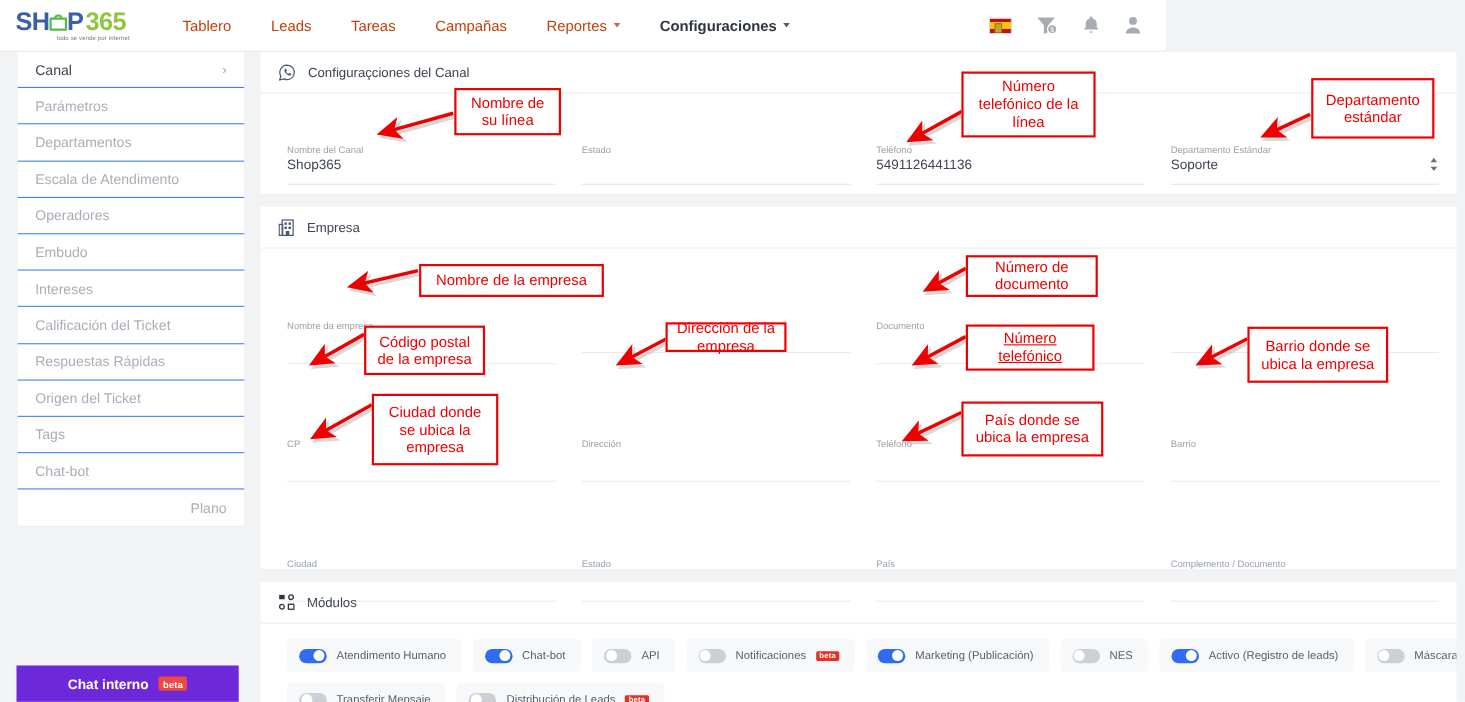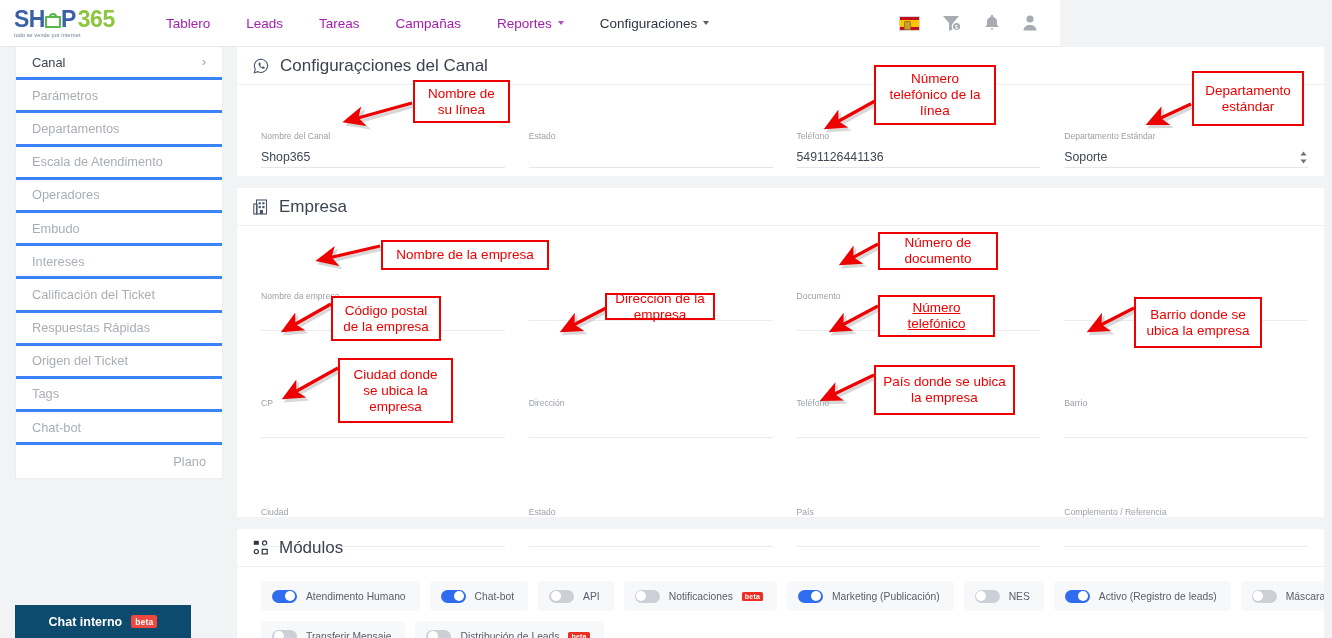--- a/index.html
+++ b/index.html
@@ -12,20 +12,21 @@
   }
 
   
   .navbar {
     position: absolute; top: 0; left: 0;
     width: 1060px; height: 47px;
     background: #ffffff;
     border-bottom: 1px solid #e8e8ea;
     display: flex; align-items: center;
     z-index: 20;
+    text-align: right;
   }
   .logo { margin-left: 14px; width: 104px; position: relative; }
   .logo-row { display: flex; align-items: baseline; line-height: 1; }
   .logo-sh, .logo-p {
     font-size: 23px; font-weight: bold; color: #3a5fa8;
     letter-spacing: -0.5px; font-family: "Liberation Sans", sans-serif;
   }
   .logo-bag {
     width: 16px; height: 15px; position: relative; display: inline-block;
     margin: 0 0px; top: 1px;
@@ -41,24 +42,24 @@
   }
   .logo-365 {
     font-size: 23px; font-weight: bold; color: #8dc63f; margin-left: 2px;
     letter-spacing: -0.5px;
   }
   .logo-tag {
     font-size: 5.5px; color: #6d7b8a; margin-top: 1px; letter-spacing: .1px;
   }
   .nav-links { display: flex; align-items: center; margin-left: 30px; height: 47px; }
   .nav-link {
-    font-size: 13.5px; color: #a21caf; padding: 0 18px; cursor: pointer;
+    font-size: 13.5px; color: #c2410c; padding: 0 18px; cursor: pointer;
     display: flex; align-items: center; height: 47px; white-space: nowrap;
   }
-  .nav-link.active { color: #2f3640; font-weight: 400; }
+  .nav-link.active { color: #2f3640; font-weight: 700; }
   .caret-down {
     display: inline-block; margin-left: 6px;
     border-left: 3.5px solid transparent; border-right: 3.5px solid transparent;
     border-top: 4px solid currentColor; opacity: .8;
   }
   .nav-right {
     margin-left: auto; display: flex; align-items: center;
     gap: 22px; margin-right: 22px;
   }
   .flag-icon {
@@ -75,62 +76,62 @@
   
   .sidebar {
     position: absolute; top: 47px; left: 15px;
     width: 208px; background: #ffffff;
     border: 1px solid #eceef0; border-top: none;
     z-index: 10;
   }
   .side-item {
     height: 33.2px; display: flex; align-items: center;
     padding: 0 16px; font-size: 12.8px; color: #a9aeb6;
-    border-bottom: 3px solid #3b82f6; cursor: pointer;
+    border-bottom: 1px solid #3b82f6; cursor: pointer;
     justify-content: space-between;
   }
   .side-item:last-child { border-bottom: none; justify-content: flex-end; }
   .side-item.active { color: #3c4350; }
   .side-chevron { color: #9aa0a8; font-size: 12px; }
 
   .chat-interno {
     position: absolute; left: 15px; top: 605px;
-    width: 176px; height: 33px; background: #0c4a6e;
+    width: 202px; height: 33px; background: #6d28d9;
     display: flex; align-items: center; justify-content: center;
     color: #fff; font-size: 12.5px; font-weight: bold; cursor: pointer;
     gap: 9px;
   }
   .beta-badge {
     background: #f0483e; color: #fff; font-size: 8.5px;
     padding: 1.5px 4px; border-radius: 2px; font-weight: bold;
     letter-spacing: .2px;
   }
 
   
   .main { position: absolute; top: 47px; left: 237px; width: 1095px; height: 591px; }
   .panel { background: #ffffff; margin-bottom: 12px; }
   .panel-head {
     height: 38px; display: flex; align-items: center;
     padding-left: 16px; gap: 11px;
     border-bottom: 1px solid #edeef0;
   }
-  .panel-title { font-size: 17px; color: #3c4350; }
+  .panel-title { font-size: 12px; color: #3c4350; }
   .panel-ic { color: #4a5670; display: flex; align-items: center; }
 
   .fields { display: flex; padding: 12px 12px 10px 12px; }
   .field { flex: 1; padding: 0 12px; }
   .field-label {
     font-size: 8.6px; color: #9ba1a9; height: 46px;
     display: flex; align-items: flex-end; padding-bottom: 2px;
     white-space: nowrap;
   }
   .field-value {
     font-size: 12.3px; color: #3f4category; color: #3f4654;
     border-bottom: 1px solid #e4e6e9;
-    height: 25px; display: flex; align-items: flex-end;
+    height: 25px; display: flex; align-items: flex-start;
     justify-content: space-between; padding-bottom: 3px;
   }
   .select-arrows {
     color: #6a717b; font-size: 9px; line-height: 8px;
     display: flex; flex-direction: column; align-items: center;
   }
 
   
   .emp-row { display: flex; padding: 0 12px; }
   .emp-cell { flex: 1; padding: 0 12px; margin-top: 27px; }
@@ -400,21 +401,21 @@
       </div>
       <div class="emp-cell">
         <div class="emp-label">Estado</div>
         <div class="emp-line"></div>
       </div>
       <div class="emp-cell">
         <div class="emp-label">País</div>
         <div class="emp-line"></div>
       </div>
       <div class="emp-cell">
-        <div class="emp-label">Complemento / Referencia</div>
+        <div class="emp-label">Complemento / Documento</div>
         <div class="emp-line"></div>
       </div>
     </div>
   </div>
 
   <div class="panel" style="height:120px;">
     <div class="panel-head">
       <span class="panel-ic">
         <svg width="15" height="15" viewBox="0 0 15 15">
           <rect x="0.8" y="0.8" width="5" height="4" fill="#2f3640"></rect>
@@ -539,14 +540,14 @@
   <div class="anno-box" style="left:413px; top:80px; width:97px; height:43px;">Nombre de su línea</div>
   <div class="anno-box" style="left:874px; top:65px; width:122px; height:60px;">Número telefónico de la línea</div>
   <div class="anno-box" style="left:1192px; top:71px; width:112px; height:55px;">Departamento estándar</div>
   <div class="anno-box" style="left:381px; top:240px; width:168px; height:30px;">Nombre de la empresa</div>
   <div class="anno-box" style="left:878px; top:232px; width:120px; height:38px;">Número de documento</div>
   <div class="anno-box" style="left:331px; top:296px; width:110px; height:45px;">Código postal de la empresa</div>
   <div class="anno-box" style="left:605px; top:293px; width:110px; height:27px;">Dirección de la empresa</div>
   <div class="anno-box" style="left:878px; top:295px; width:117px; height:42px;text-decoration:underline;">Número telefónico</div>
   <div class="anno-box" style="left:1134px; top:297px; width:128px; height:51px;">Barrio donde se ubica la empresa</div>
   <div class="anno-box" style="left:338px; top:358px; width:115px; height:65px;">Ciudad donde se ubica la empresa</div>
-  <div class="anno-box" style="left:874px; top:365px; width:141px; height:50px;">País donde se ubica la empresa</div>
+  <div class="anno-box" style="left:874px; top:365px; width:129px; height:50px;">País donde se ubica la empresa</div>
 </div>
 
 </body></html>

